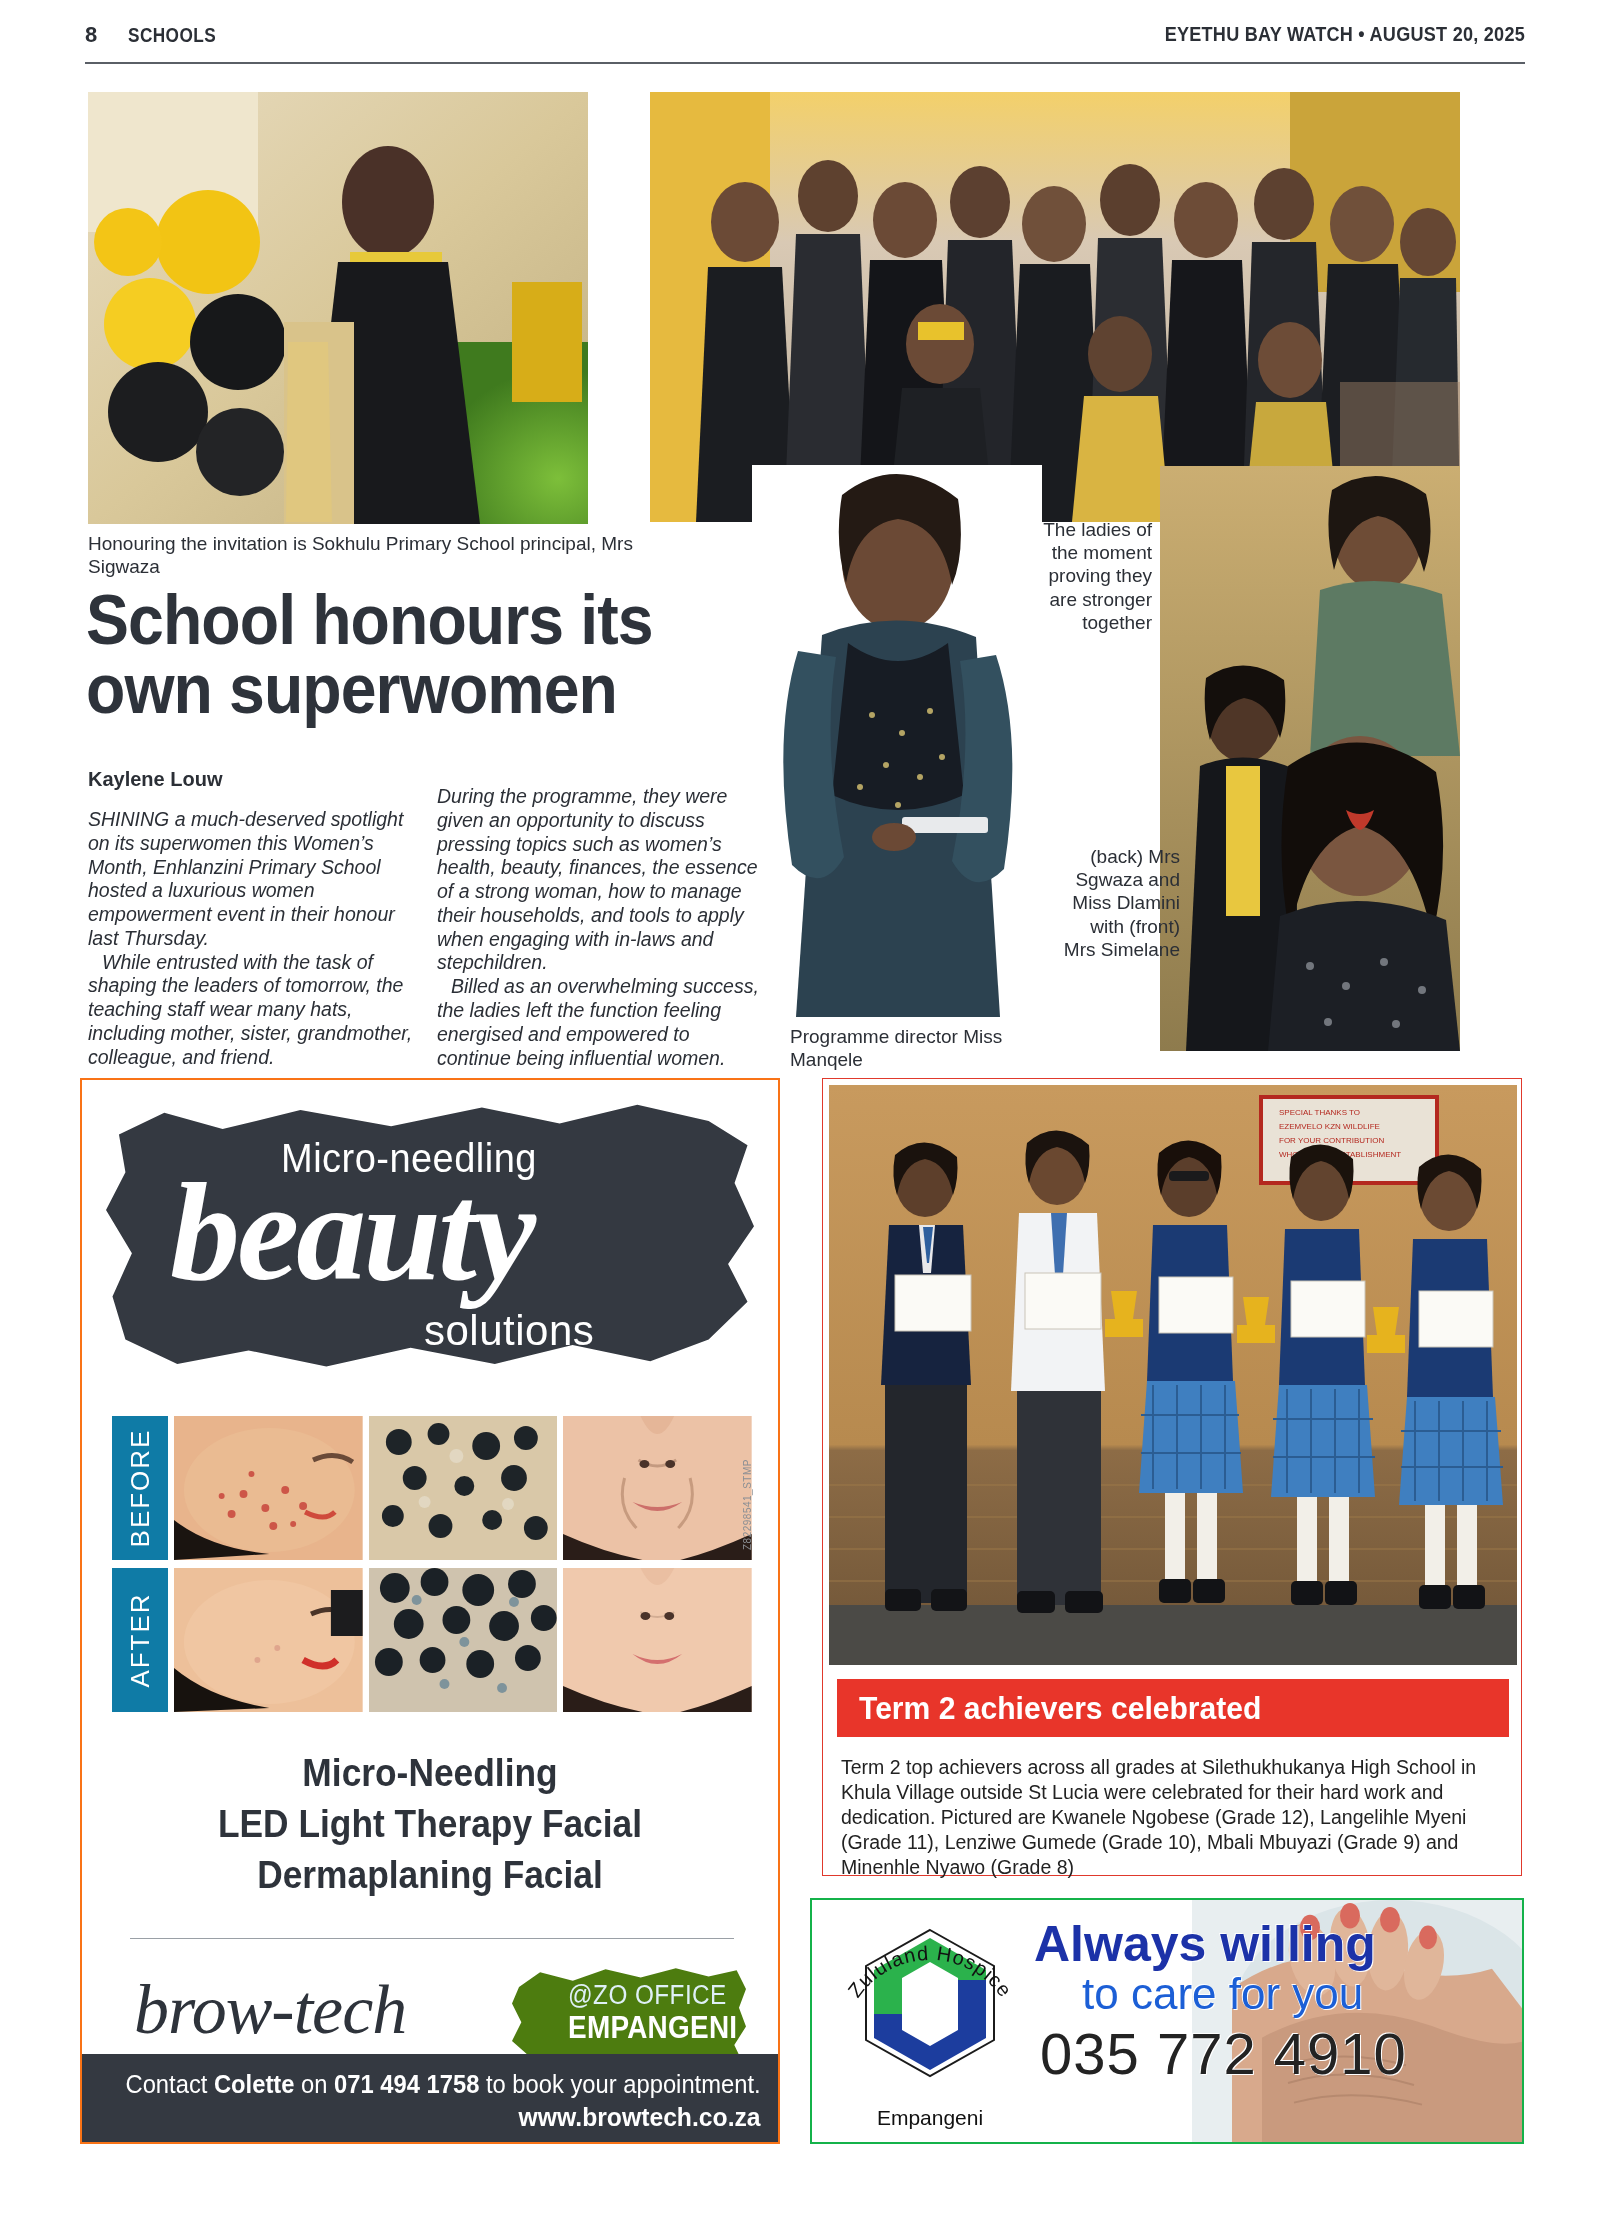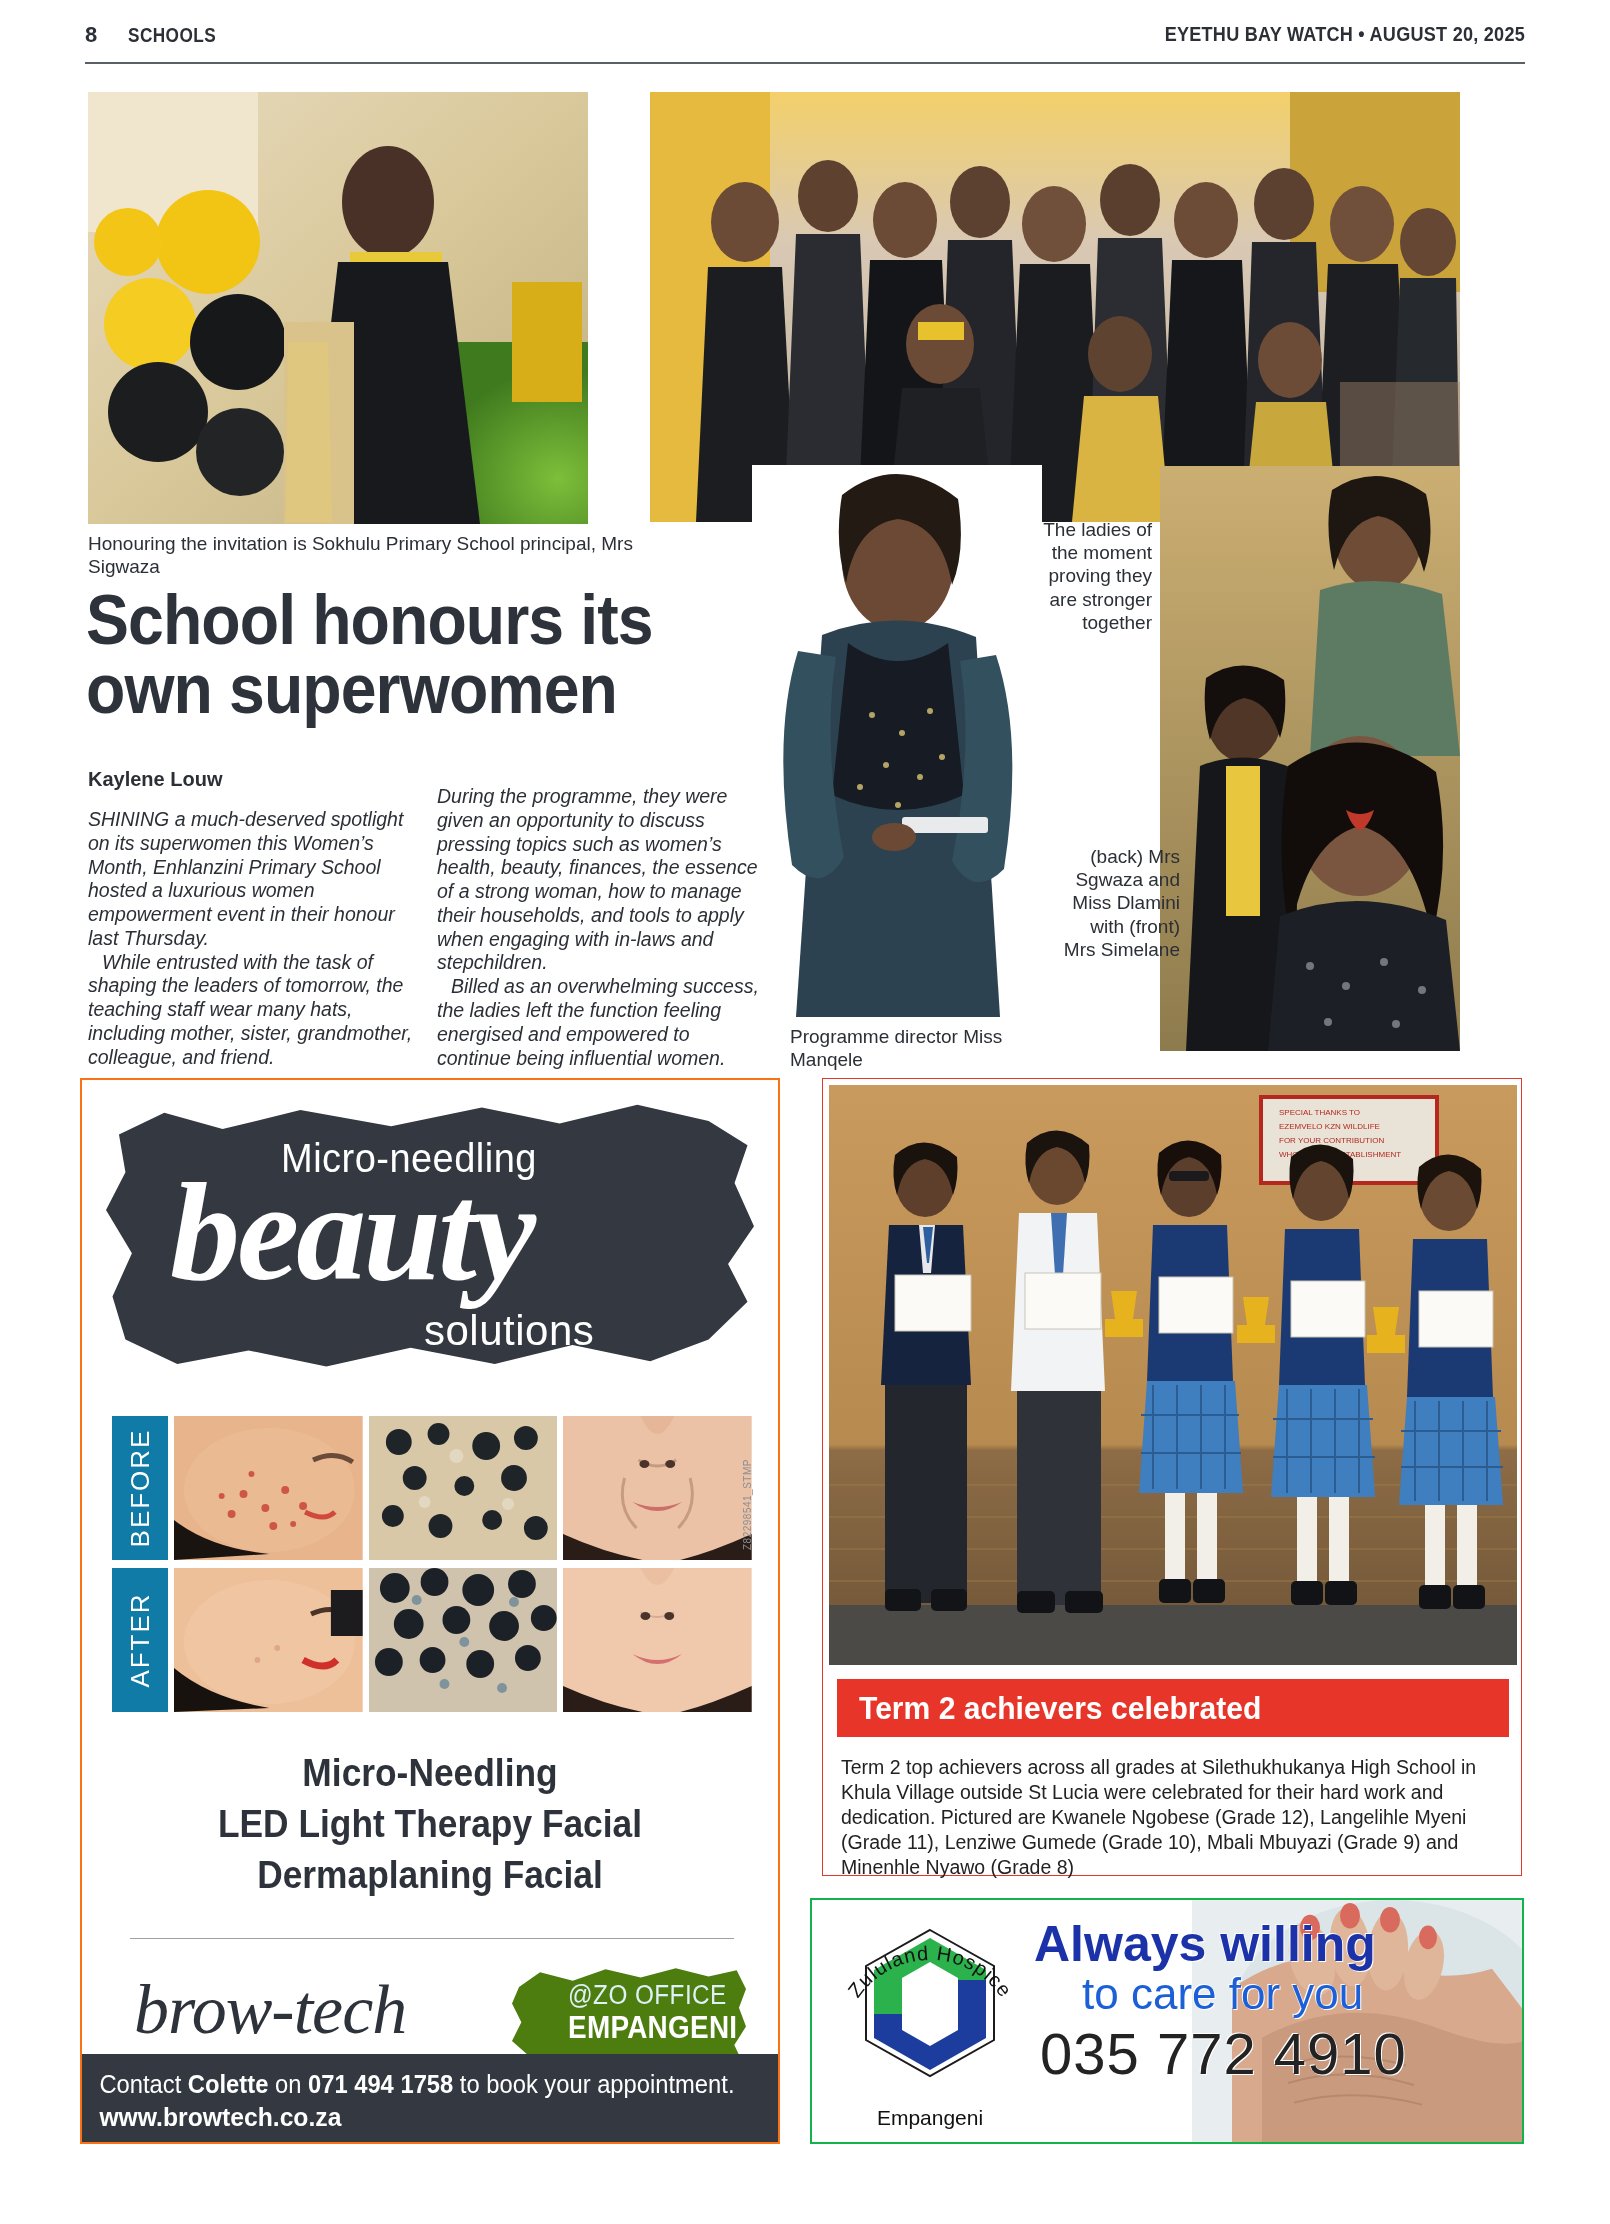--- a/index.html
+++ b/index.html
@@ -112,21 +112,21 @@
                        84% 97%, 68% 90%, 52% 98%, 36% 91%, 20% 97%, 8% 90%,
                        0% 74%, 4% 56%, 0% 38%);
   }
   #zoblob .l1 { position:absolute; left:56px; top:16px; font-size:27px; color:#dff0f7;
       letter-spacing:.5px; transform:scaleX(.9); transform-origin:left; }
   #zoblob .l2 { position:absolute; left:56px; top:46px; font-size:31px; color:#fff;
       font-weight:700; letter-spacing:.3px; transform:scaleX(.9); transform-origin:left; }
 
   #contact-bar {
     position:absolute; left:0; bottom:0; width:100%; height:88px; background:#343941;
-    color:#fff; text-align:left; padding-top:14px;
+    color:#fff; text-align:right; padding-top:14px;
   }
   #contact-bar .l1 { font-size:25px; line-height:1.3; transform:scaleX(.95); }
   #contact-bar .l2 { font-size:26px; font-weight:700; line-height:1.3; transform:scaleX(.95); }
   #contact-bar b { font-weight:700; }
 
   
   #ad-term {
     position:absolute; left:822px; top:1078px; width:700px; height:798px;
     border:1px solid #e0392c; background:#fff;
   }

